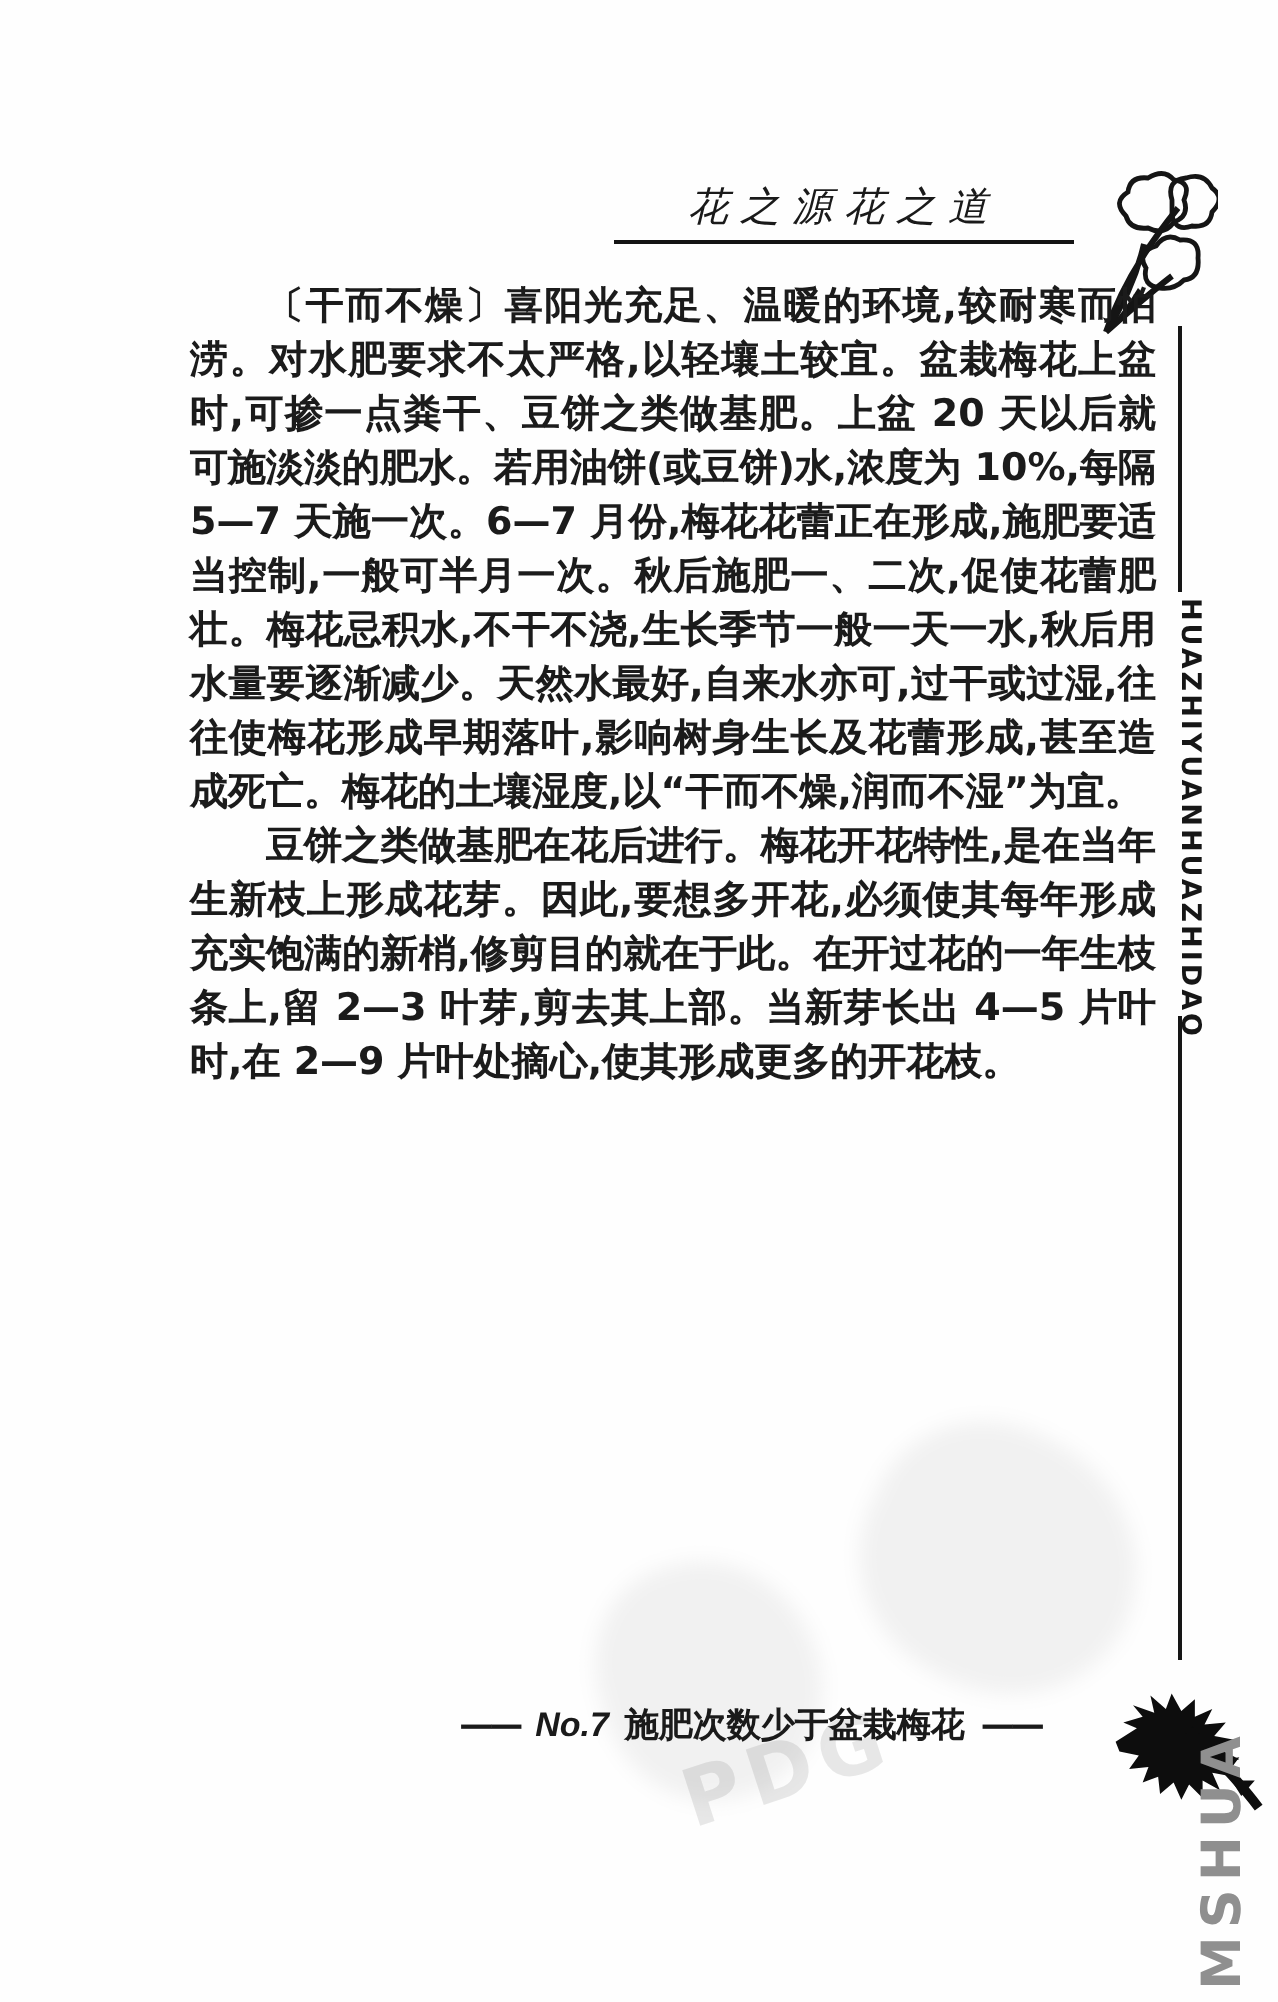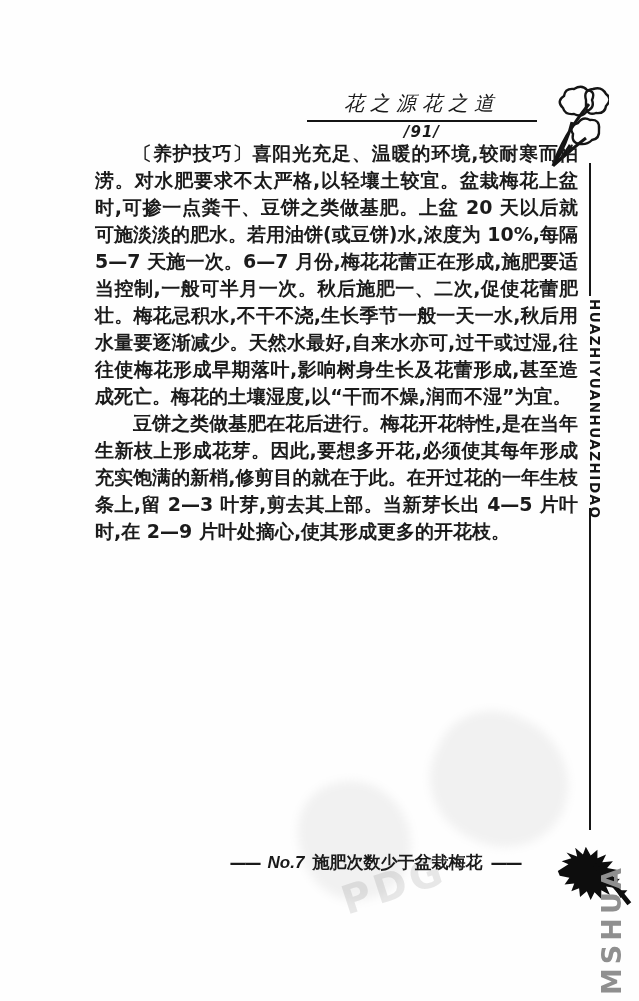--- a/index.html
+++ b/index.html
@@ -62,37 +62,36 @@
 <body>
 
 <div class="page">
 
   <div class="wm-blob wm-blob1"></div>
   <div class="wm-blob wm-blob2"></div>
   <div class="wm-pdg">PDG</div>
 
   <div class="header">
     <span class="header-title">花之源花之道</span>
-    <span class="header-page">/91/</span>
   </div>
 
   <svg class="ornament" viewBox="0 0 64 84">
     <path d="M18,24 q-7,-7 1,-12 q1,-8 10,-7 q8,-5 13,1 q9,1 5,10 q3,8 -5,11 q-5,7 -13,3 q-9,1 -11,-6 z" fill="none" stroke="#151515" stroke-width="2.4"></path>
     <path d="M41,16 q-3,-10 7,-11 q9,-3 13,5 q7,5 0,12 q-1,8 -10,7 q-8,3 -10,-5 z" fill="none" stroke="#151515" stroke-width="2.4"></path>
     <path d="M35,60 q-9,-1 -7,-10 q-5,-8 5,-11 q5,-7 12,-3 q10,-1 9,9 q1,10 -7,11 q-5,5 -12,4 z" fill="none" stroke="#151515" stroke-width="2.4"></path>
     <path d="M8,82 q14,-22 19,-44 M8,82 q20,-18 33,-28 M8,82 q10,-30 36,-62" stroke="#151515" stroke-width="3" fill="none"></path>
     <path d="M8,82 q10,-12 16,-22 l4,4 q-10,9 -20,18 z" fill="#151515"></path>
   </svg>
 
   <div class="rail-line rail-line-top"></div>
   <div class="rail-text">HUAZHIYUANHUAZHIDAO</div>
   <div class="rail-line rail-line-bottom"></div>
 
   <div class="body-text">
-    <p class="ind"><span class="lead">〔养护技巧〕</span><span>喜阳光充足、温暖的环境,较耐寒而怕涝。对水肥要求不太严格,以轻壤土较宜。盆栽梅花上盆时,可掺一点粪干、豆饼之类做基肥。上盆 20 天以后就可施淡淡的肥水。若用油饼(或豆饼)水,浓度为 10%,每隔 5—7 天施一次。6—7 月份,梅花花蕾正在形成,施肥要适当控制,一般可半月一次。秋后施肥一、二次,促使花蕾肥壮。梅花忌积水,不干不浇,生长季节一般一天一水,秋后用水量要逐渐减少。天然水最好,自来水亦可,过干或过湿,往往使梅花形成早期落叶,影响树身生长及花蕾形成,甚至造成死亡。梅花的土壤湿度,以“干而不燥,润而不湿”为宜。</span></p>
+    <p class="ind"><span class="lead">〔干而不燥〕</span><span>喜阳光充足、温暖的环境,较耐寒而怕涝。对水肥要求不太严格,以轻壤土较宜。盆栽梅花上盆时,可掺一点粪干、豆饼之类做基肥。上盆 20 天以后就可施淡淡的肥水。若用油饼(或豆饼)水,浓度为 10%,每隔 5—7 天施一次。6—7 月份,梅花花蕾正在形成,施肥要适当控制,一般可半月一次。秋后施肥一、二次,促使花蕾肥壮。梅花忌积水,不干不浇,生长季节一般一天一水,秋后用水量要逐渐减少。天然水最好,自来水亦可,过干或过湿,往往使梅花形成早期落叶,影响树身生长及花蕾形成,甚至造成死亡。梅花的土壤湿度,以“干而不燥,润而不湿”为宜。</span></p>
     <p class="ind"><span class="lead">豆饼之类做基肥</span><span>在花后进行。梅花开花特性,是在当年生新枝上形成花芽。因此,要想多开花,必须使其每年形成充实饱满的新梢,修剪目的就在于此。在开过花的一年生枝条上,留 2—3 叶芽,剪去其上部。当新芽长出 4—5 片叶时,在 2—9 片叶处摘心,使其形成更多的开花枝。</span></p>
   </div>
 
   <div class="footer">
     <span class="dash">——</span>
     <span class="no">No.7</span>
     <span>施肥次数少于盆栽梅花</span>
     <span class="dash">——</span>
   </div>
 

